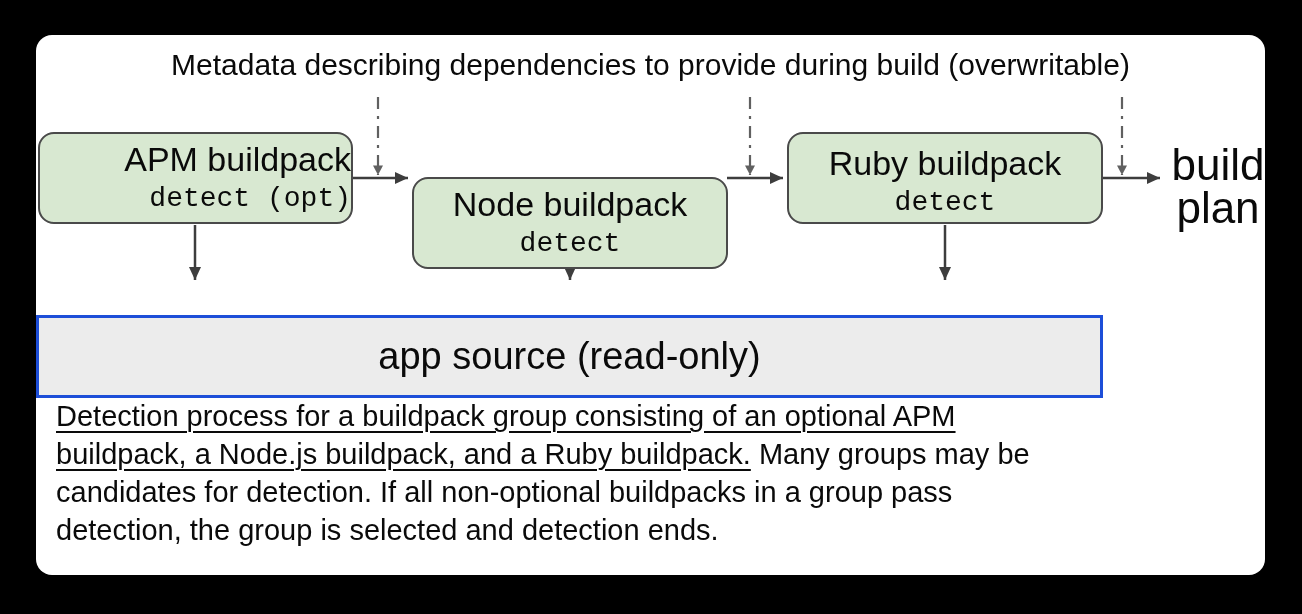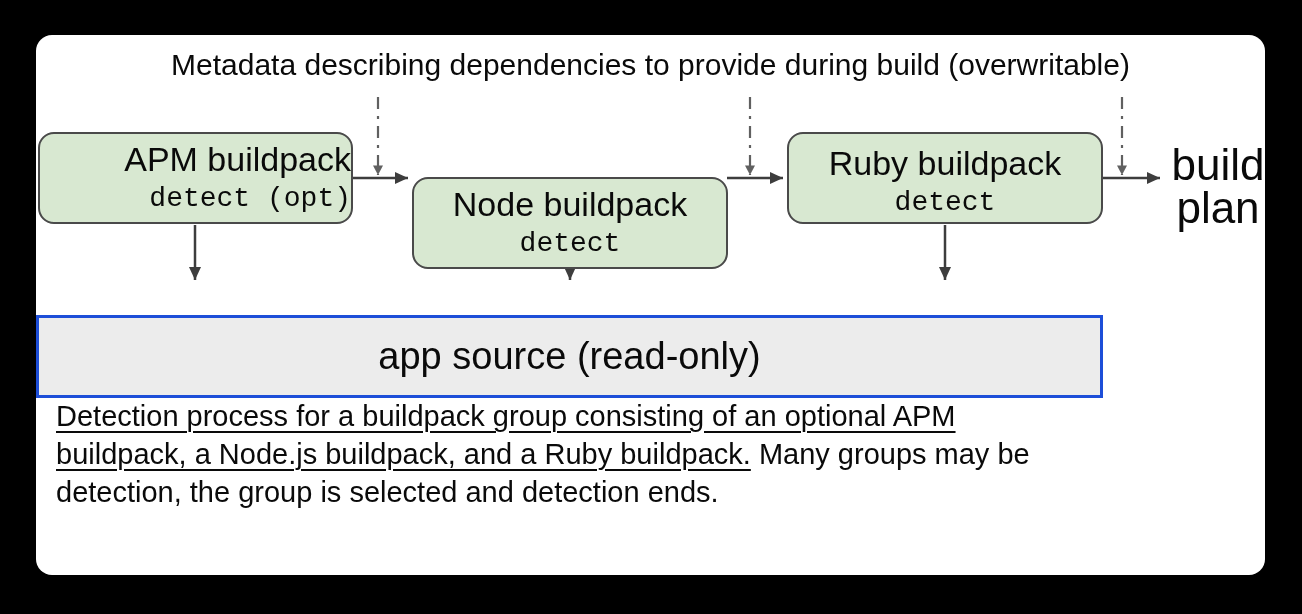--- a/index.html
+++ b/index.html
@@ -163,17 +163,18 @@
       <div>plan</div>
     </div>
 
     <div class="app-source">
       <span class="app-source-label">app source (read-only)</span>
     </div>
 
     <div class="caption">
       <div class="cap-line"><span class="cap-underline">Detection process for a buildpack group consisting of an optional APM</span><span></span></div>
       <div class="cap-line"><span class="cap-underline">buildpack, a Node.js buildpack, and a Ruby buildpack.</span><span> Many groups may be</span></div>
+      <div class="cap-line"><span class="cap-underline"></span><span>candidates for detection. If all non-optional buildpacks in a group pass</span></div>
       <div class="cap-line"><span class="cap-underline"></span><span>detection, the group is selected and detection ends.</span></div>
     </div>
 
   </div>
 </div>
 
 </body></html>

